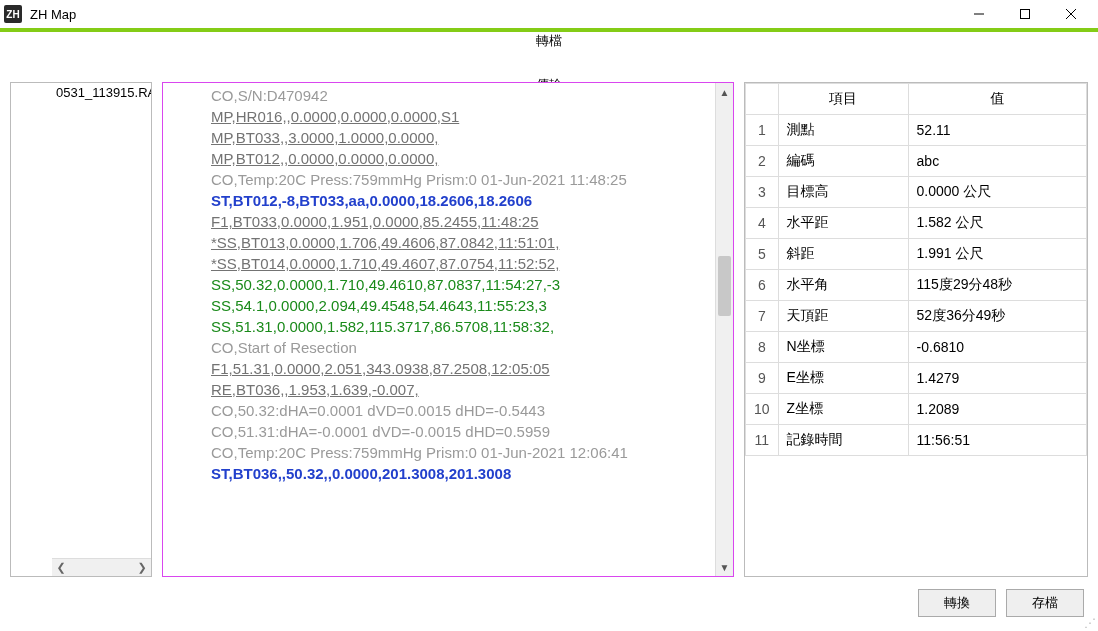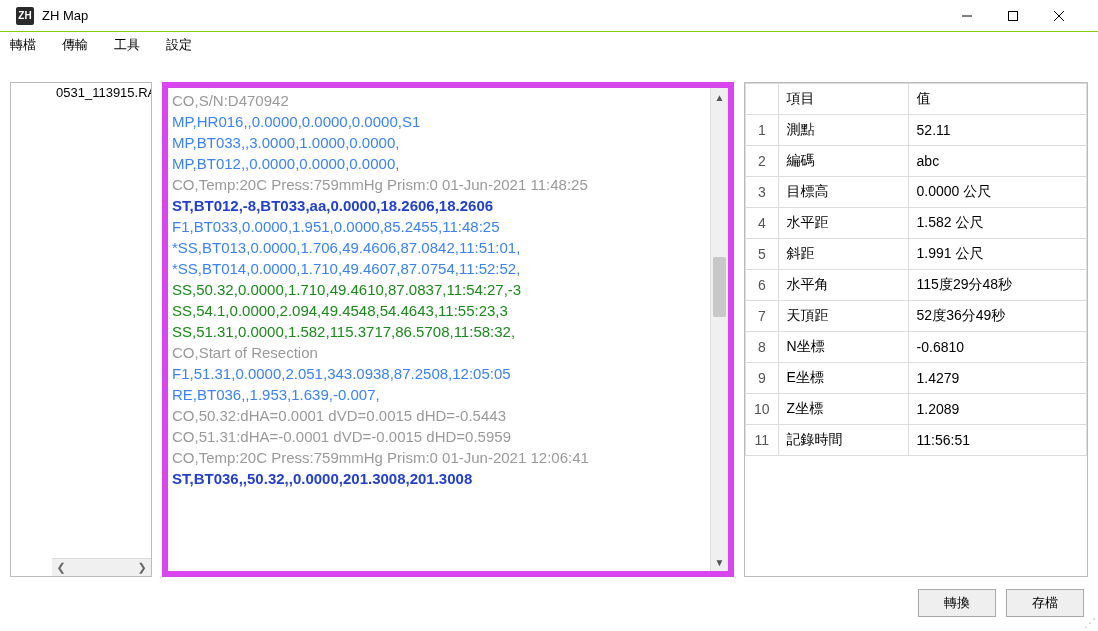--- a/index.html
+++ b/index.html
@@ -11,22 +11,22 @@
     color: #000;
     width: 1098px;
     height: 631px;
     overflow: hidden;
     position: relative;
   }
   .titlebar {
     height: 32px;
     display: flex;
     align-items: center;
-    padding: 0 16px;
-    border-bottom: 1px solid #84cc16;
+    padding: 0 4px;
+    border-bottom: 4px solid #84cc16;
   }
   .titlebar .app-icon {
     width: 18px; height: 18px;
     background: #2a2a2a;
     color: #fff;
     font-size: 10px;
     font-weight: bold;
     display:flex;align-items:center;justify-content:center;
     margin-right: 8px;
     border-radius:2px;
@@ -39,20 +39,21 @@
     display:flex;align-items:center;justify-content:center;
     font-size:14px; color:#000;
   }
   .menubar {
     height:26px;
     display:flex;
     align-items:center;
     gap:26px;
     padding:0 10px;
     font-size:13px;
+    flex-direction:column;
   }
   .menubar .menu-item { cursor:default; }
   .content {
     position:absolute;
     top:60px; left:0; right:0; bottom:50px;
     padding:22px 10px 4px 10px;
     display:flex;
     gap:10px;
   }
   .file-list {
@@ -73,36 +74,37 @@
     border-top:1px solid #ddd;
     display:flex;
     align-items:center;
     justify-content:space-between;
     padding:0 2px;
     font-size:11px;
     color:#666;
   }
   .log-panel {
     flex:1;
-    border:6px solid #d946ef;
+    border:1px solid #d946ef;
     background:#fff;
     position:relative;
     display:flex;
+    padding-left:44px;
   }
   .log-lines {
     flex:1;
     padding:2px 4px;
     overflow:hidden;
     font-size:15px;
     line-height:21px;
     white-space:nowrap;
   }
   .log-line { }
   .log-line.gray { color:#9a9a9a; }
-  .log-line.black { color:#3b82f6; }
+  .log-line.black { color:#737373;text-decoration:underline; }
   .log-line.blue { color:#2240cc;font-weight:bold; }
   .log-line.green { color:#1a8a1a; }
   .log-line.sel { background:#cce6ff; }
   .vscroll {
     width:18px;
     background:#f0f0f0;
     border-left:1px solid #ddd;
     position:relative;
   }
   .vscroll .thumb {
@@ -132,21 +134,21 @@
     width:100%;
     border-collapse:collapse;
     font-size:14px;
   }
   table.details th, table.details td {
     border:1px solid #ddd;
     padding:6px 8px;
     text-align:left;
     font-weight:normal;
   }
-  table.details th { background:#fff; }
+  table.details th { text-align:center; background:#fff; }
   table.details td.idx { width:28px; text-align:center; color:#555; }
   table.details td.label { width:130px; }
   .button-row {
     position:absolute;
     right:14px;
     bottom:14px;
     display:flex;
     gap:10px;
   }
   .btn {

